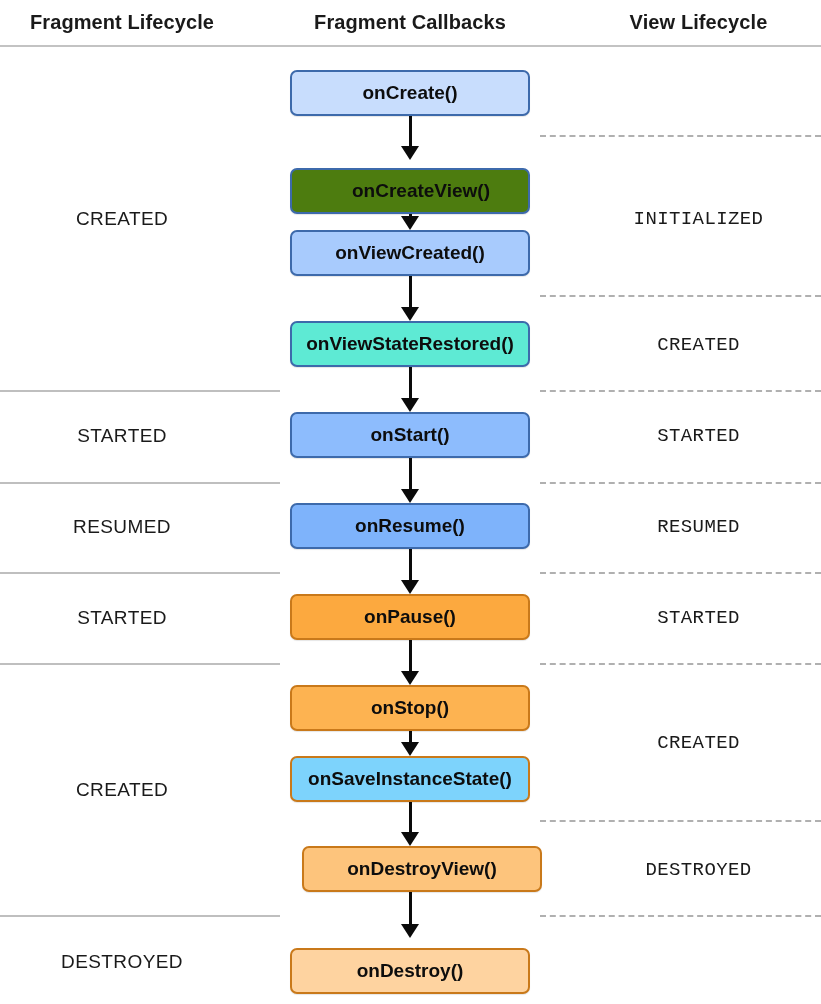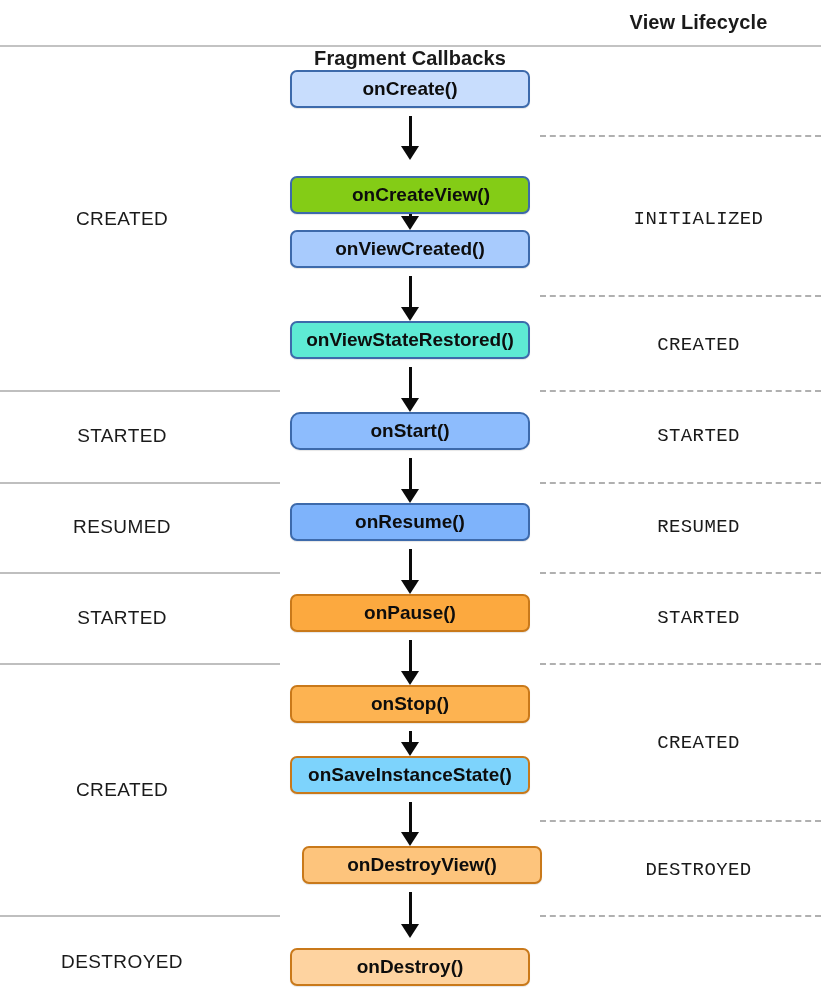--- a/index.html
+++ b/index.html
@@ -37,21 +37,21 @@
     display: flex;
     align-items: center;
     justify-content: center;
     font-size: 20px;
     font-weight: bold;
     color: #1a1a1a;
     letter-spacing: 0.1px;
     white-space: nowrap;
   }
   .header-cell.c-left  { left: 0px;   width: 244px; }
-  .header-cell.c-mid   { left: 244px; width: 332px; margin-top: 36px; }
+  .header-cell.c-mid   { left: 244px; width: 332px; }
   .header-cell.c-right { left: 576px; width: 245px; }
 
   .header-rule {
     position: absolute;
     left: 0;
     top: 45px;
     width: 821px;
     height: 2px;
     background: #c3c3c3;
   }
@@ -87,21 +87,21 @@
     white-space: nowrap;
   }
   .state-label.left  { left: 0px;   width: 244px; }
   .state-label.right { left: 576px; width: 245px; font-family: Liberation Mono, monospace; }
 
   
   .cb-box {
     position: absolute;
     left: 290px;
     width: 240px;
-    height: 38px;
+    height: 46px;
     border-radius: 7px;
     border: 2px solid #3d6aab;
     display: flex;
     align-items: center;
     justify-content: center;
     font-size: 19px;
     font-weight: bold;
     color: #0d0d0d;
     white-space: nowrap;
     box-shadow: 0 1px 1px rgba(0,0,0,0.10);
@@ -123,20 +123,21 @@
     border-right: 9px solid transparent;
     border-top: 14px solid #0a0a0a;
   }
 </style>
 </head>
 <body>
 
 <div id="diagram">
 
   <div class="header-row">
+    <div class="header-cell c-left">Fragment Lifecycle</div>
     <div class="header-cell c-mid">Fragment Callbacks</div>
     <div class="header-cell c-right">View Lifecycle</div>
   </div>
   <div class="header-rule"></div>
 
   <div id="separators-layer">
       <div class="sep solid left" style="top: 390px;"></div>
       <div class="sep solid left" style="top: 482px;"></div>
       <div class="sep solid left" style="top: 572px;"></div>
       <div class="sep solid left" style="top: 663px;"></div>
@@ -184,24 +185,24 @@
       <div class="arrow-head" style="left: 401px; top: 671px;"></div>
       <div class="arrow" style="top: 731px; height: 11px;"></div>
       <div class="arrow-head" style="left: 401px; top: 742px;"></div>
       <div class="arrow" style="top: 802px; height: 30px;"></div>
       <div class="arrow-head" style="left: 401px; top: 832px;"></div>
       <div class="arrow" style="top: 892px; height: 32px;"></div>
       <div class="arrow-head" style="left: 401px; top: 924px;"></div>
     </div>
   <div id="callbacks-layer">
       <div class="cb-box" style="top: 70px; background: rgb(200, 221, 253); border-color: rgb(61, 106, 171);">onCreate()</div>
-      <div class="cb-box" style="top: 176px; background: #84cc16; border-color: rgb(61, 106, 171); padding-left: 22px;">onCreateView()</div>
+      <div class="cb-box" style="top: 168px; background: #4d7c0f; border-color: rgb(61, 106, 171); padding-left: 22px;">onCreateView()</div>
       <div class="cb-box" style="top: 230px; background: rgb(168, 203, 253); border-color: rgb(61, 106, 171);">onViewCreated()</div>
       <div class="cb-box" style="top: 321px; background: #5eead4; border-color: rgb(61, 106, 171);">onViewStateRestored()</div>
-      <div class="cb-box" style="top: 412px; background: rgb(141, 188, 253); border-color: rgb(61, 106, 171); border-radius: 10px;">onStart()</div>
+      <div class="cb-box" style="top: 412px; background: rgb(141, 188, 253); border-color: rgb(61, 106, 171);">onStart()</div>
       <div class="cb-box" style="top: 503px; background: rgb(126, 179, 251); border-color: rgb(61, 106, 171);">onResume()</div>
       <div class="cb-box orange" style="top: 594px; background: rgb(252, 169, 63); border-color: rgb(201, 121, 26);">onPause()</div>
       <div class="cb-box orange" style="top: 685px; background: rgb(253, 179, 81); border-color: rgb(201, 121, 26); text-align: center;">onStop()</div>
       <div class="cb-box orange" style="top: 756px; background: #7dd3fc; border-color: rgb(201, 121, 26);">onSaveInstanceState()</div>
       <div class="cb-box orange" style="top: 846px; background: rgb(253, 196, 124); border-color: rgb(201, 121, 26); margin-left: 12px;">onDestroyView()</div>
       <div class="cb-box orange" style="top: 938px; background: rgb(254, 211, 160); border-color: rgb(201, 121, 26); margin-top: 10px;">onDestroy()</div>
     </div>
 
 </div>
 

